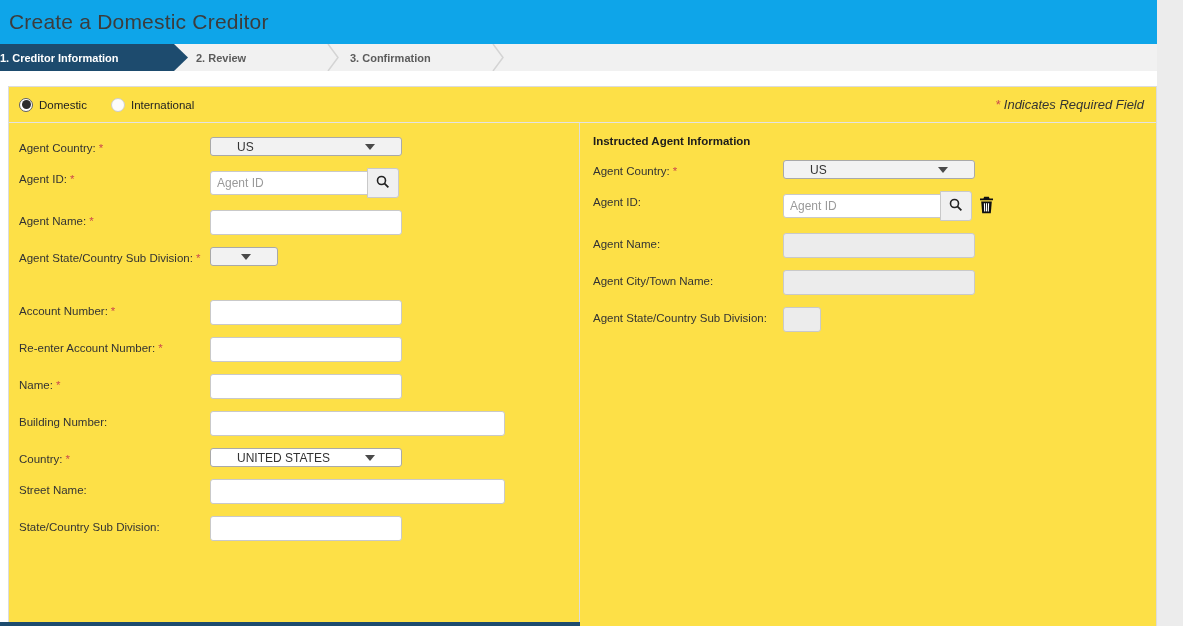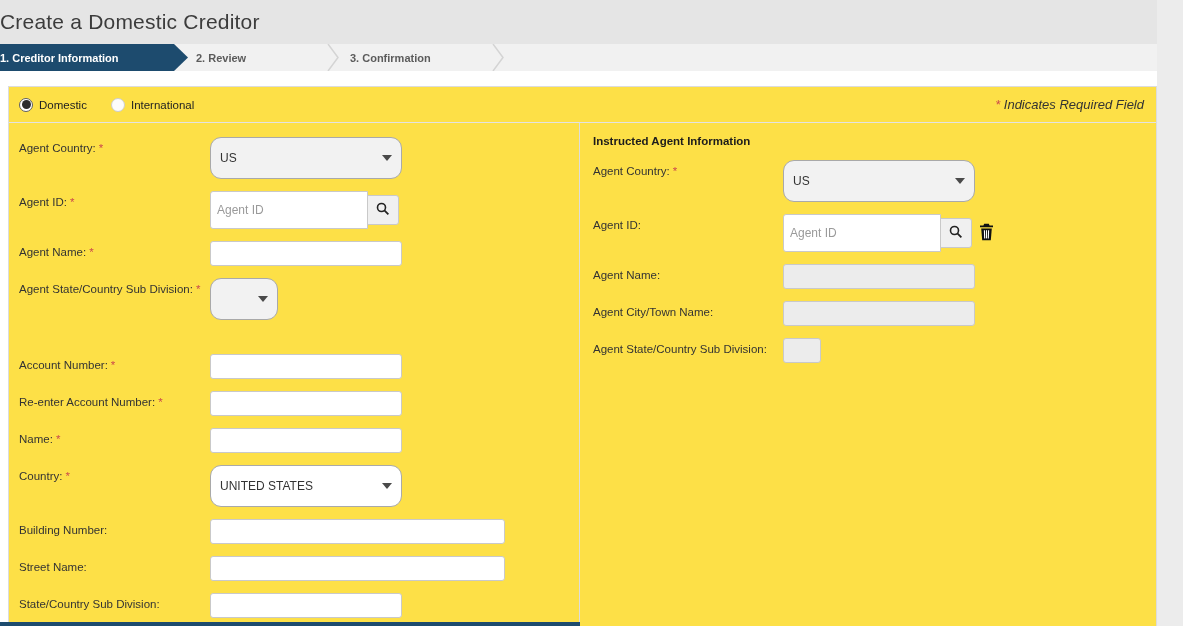--- a/index.html
+++ b/index.html
@@ -2,21 +2,21 @@
 <html><head>
 <meta charset="utf-8">
 <style>
   * { margin:0; padding:0; box-sizing:border-box; }
   html,body { width:1183px; height:626px; overflow:hidden; background:#fff;
               font-family:"Liberation Sans", sans-serif; }
   .gutter-right { position:fixed; top:0; right:0; width:26px; height:626px; background:#ececec; }
   .content { width:1157px; position:relative; }
 
   
-  .title-bar { height:44px; background:#e5e5e5; display:flex; align-items:center; }
+  .title-bar { height:44px; background:#0ea5e9; display:flex; align-items:center; padding-left:9px; }
   .page-title { font-size:21px; color:#3c3c3c; font-weight:400; letter-spacing:.2px; }
 
   
   .stepper { height:27px; background:#f1f1f1; display:flex; align-items:stretch; }
   .step { font-size:11px; font-weight:bold; color:#5b5b5b; display:flex; align-items:center; }
   .step-active { width:188px; background:#1d4b6e; color:#fff; 
                  clip-path:polygon(0 0,174px 0,100% 50%,174px 100%,0 100%); }
   .step-2 { width:137px; padding-left:8px; }
   .step-3 { width:149px; padding-left:9px; }
   .chev { width:16px; display:flex; align-items:center; justify-content:center; }
@@ -47,30 +47,30 @@
   .flabel-r { width:190px; }
   .gap-top { margin-top:34px; }
 
   .ctl-text { width:192px; height:25px; border:1px solid #c9c9c9; border-radius:3px;
               font-size:12px; padding:0 6px; color:#333; background:#fff; outline:none; }
   .ctl-text::placeholder { color:#9a9a9a; }
   .ctl-wide { width:295px; }
   .ctl-disabled { background:#ececec; }
   .ctl-small-disabled { width:38px; }
 
-  .ctl-select { width:192px; height:42px; background:#f2f2f2; border:1px solid #a9a9a9; border-radius:11px;
-                display:flex; align-items:center; justify-content:space-between; padding:0 9px;
+  .ctl-select { width:192px; height:19px; background:#f2f2f2; border:1px solid #a9a9a9; border-radius:3px;
+                display:flex; align-items:center; justify-content:space-between; padding:0 26px;
                 font-size:12px; color:#333; cursor:default; }
   .ctl-select-small { width:68px; }
   .ctl-select-white { background:#fff; border-color:#a9a9a9; }
   .arrow-down { width:0; height:0; border-left:5px solid transparent; border-right:5px solid transparent;
                 border-top:6px solid #4a4a4a; }
 
   .search-group { display:flex; align-items:center; }
-  .search-input { width:158px; height:38px; border-radius:3px 0 0 3px; }
+  .search-input { width:158px; height:24px; border-radius:3px 0 0 3px; }
   .search-btn { width:32px; height:30px; background:#f0f0f0; border:1px solid #c9c9c9; margin-left:-1px;
                 border-radius:0 3px 3px 0; display:flex; align-items:center; justify-content:center; cursor:pointer; }
   .trash-btn { margin-left:7px; background:none; border:none; cursor:pointer; display:flex; align-items:center; }
 
   .rf-heading { font-size:11.5px; font-weight:bold; color:#1c1c1c; margin-bottom:13px; }
 
   .bottom-strip { position:fixed; left:0; bottom:0; width:580px; height:4px; background:#1d4b6e; }
 </style>
 </head>
 <body>
@@ -173,30 +173,30 @@
           <div class="flabel"><span>Re-enter Account Number:</span><span class="req-inline">*</span></div>
           <input class="ctl-text" style="">
         </div>
 
         <div class="frow">
           <div class="flabel"><span>Name:</span><span class="req-inline">*</span></div>
           <input class="ctl-text" style="">
         </div>
 
         <div class="frow">
+          <div class="flabel"><span>Building Number:</span></div>
+          <input class="ctl-text ctl-wide" style="">
+        </div>
+
+        <div class="frow">
           <div class="flabel"><span>Country:</span><span class="req-inline">*</span></div>
           <div class="ctl-select ctl-select-white">
             <span>UNITED STATES</span>
             <span class="arrow-down"></span>
           </div>
-        </div>
-
-        <div class="frow">
-          <div class="flabel"><span>Building Number:</span></div>
-          <input class="ctl-text ctl-wide" style="">
         </div>
 
         <div class="frow">
           <div class="flabel"><span>Street Name:</span></div>
           <input class="ctl-text ctl-wide" style="">
         </div>
 
 
         <div class="frow">
           <div class="flabel"><span>State/Country Sub Division:</span></div>

